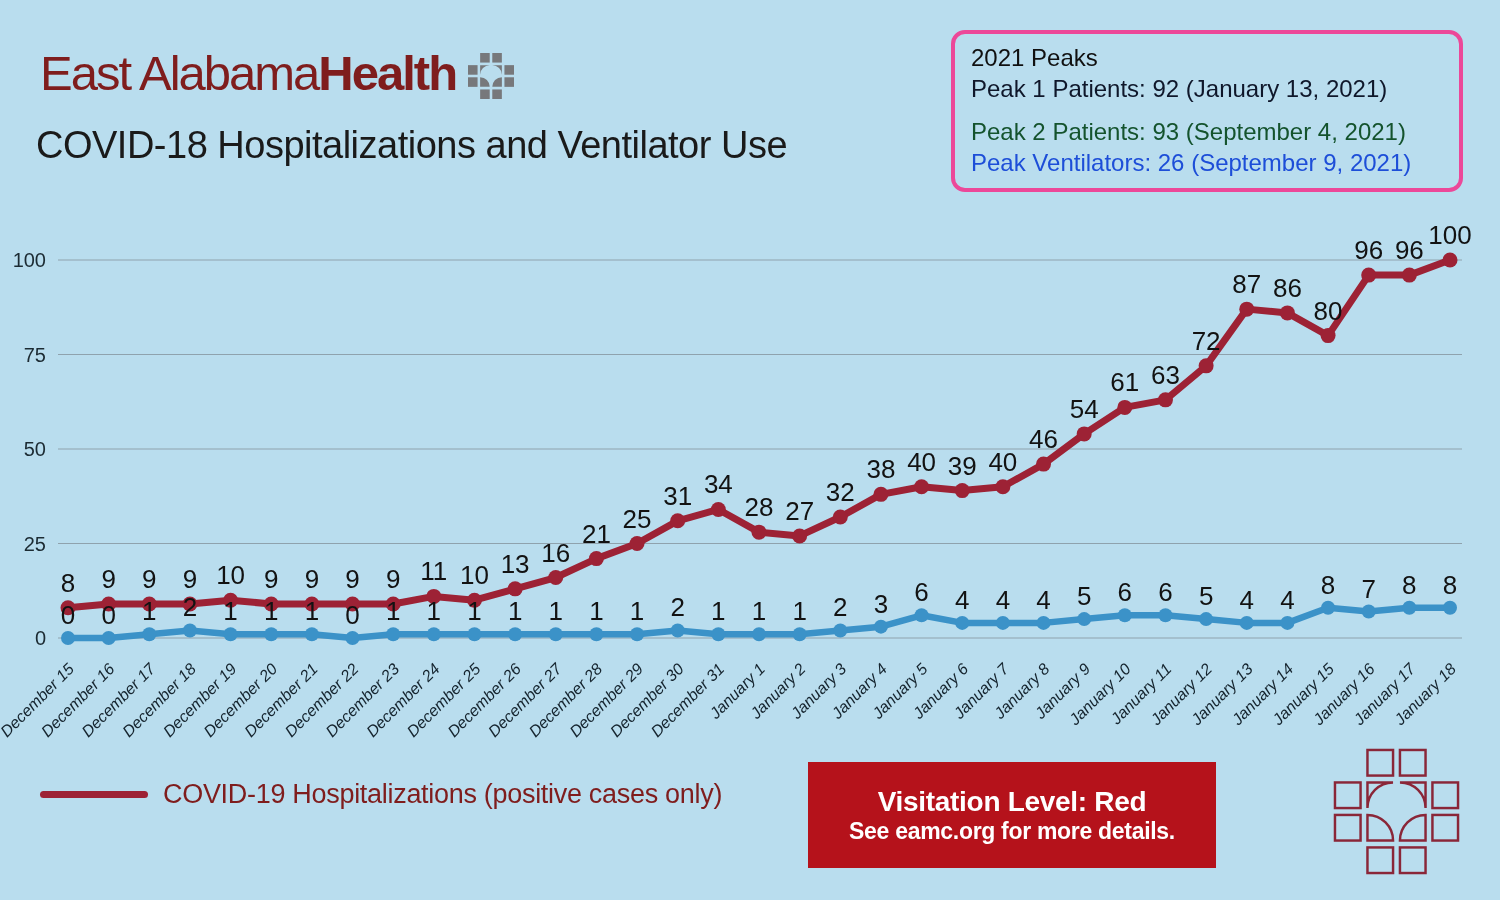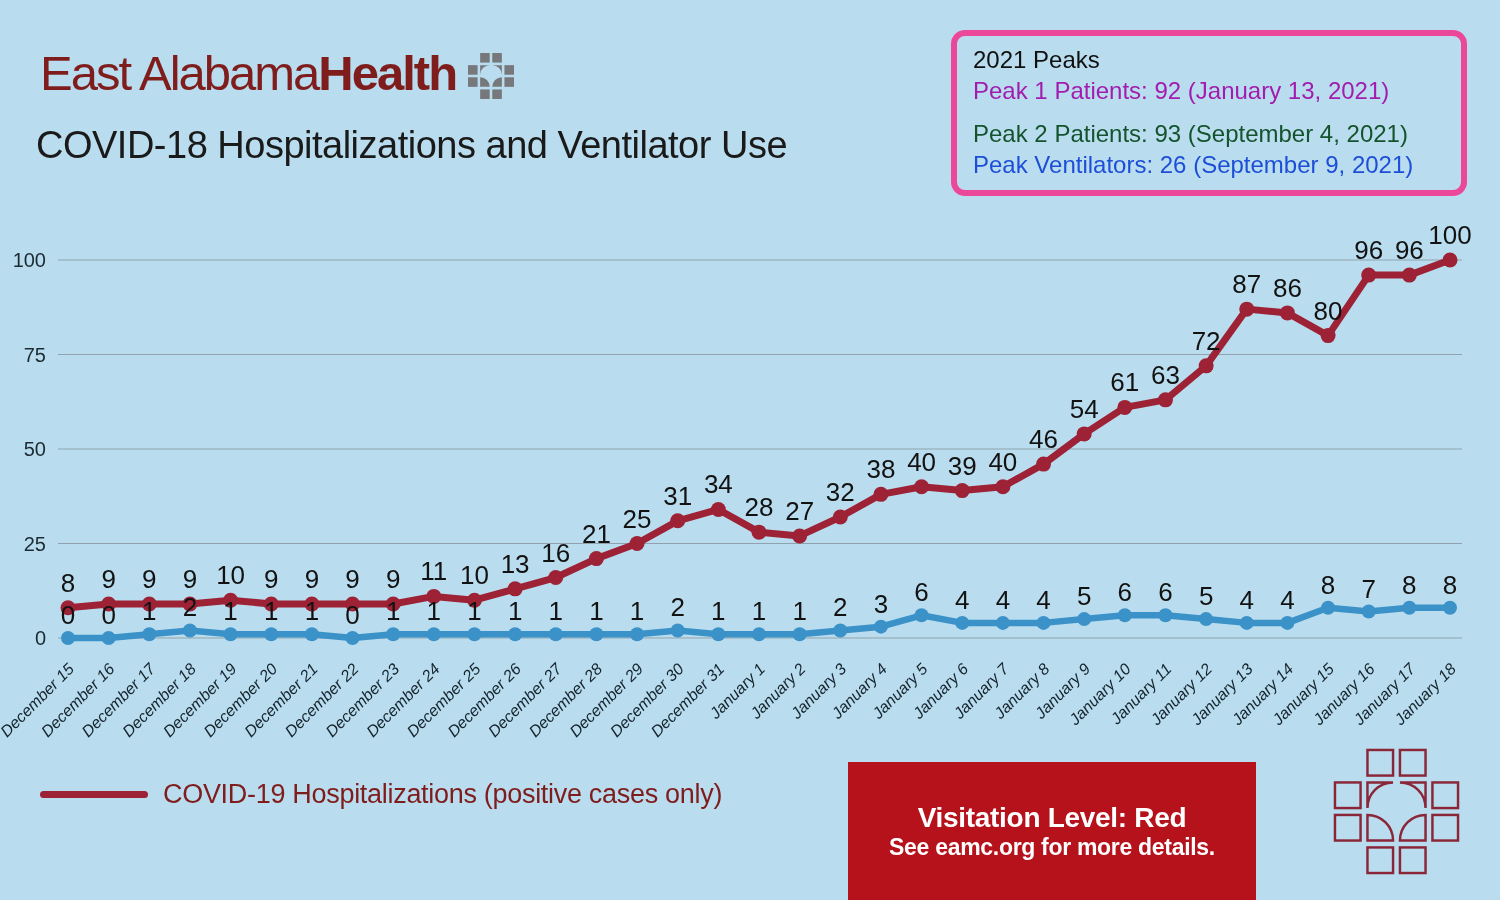--- a/index.html
+++ b/index.html
@@ -8,36 +8,36 @@
         font-family:"Liberation Sans",sans-serif;background:#b9ddee}
 
   
   .logo{position:absolute;left:40px;top:46px;display:flex;align-items:flex-start;white-space:nowrap}
   .logo .lt{font-size:49px;letter-spacing:-2px;line-height:52px}
   .logo .lb{font-size:49px;font-weight:bold;letter-spacing:-2px;line-height:52px;}
   .logo svg{margin-left:12px;margin-top:7px}
   .title{position:absolute;left:36px;top:124px;font-size:38px;color:#1a1a1a;letter-spacing:-0.5px;white-space:nowrap}
 
   
-  .peaks{position:absolute;left:951px;top:30px;width:474px;border:6px solid #ec4899;
+  .peaks{position:absolute;left:951px;top:30px;width:474px;border:4px solid #ec4899;
          border-radius:14px;padding:8px 14px 10px 16px;font-size:24px;line-height:31px;white-space:nowrap}
   .peaks .pt{color:#101010}
 
   
   .chart-wrap{position:absolute;left:0;top:215px;width:1500px;height:570px}
   svg text{font-family:"Liberation Sans",sans-serif}
 
   
   .legend{position:absolute;left:40px;top:774px}
   .legend-row{display:flex;align-items:center;height:41px}
   .swatch{width:108px;height:7px;border-radius:4px;margin-right:15px;flex:none}
   .legend-label{font-size:27px;letter-spacing:-0.3px;white-space:nowrap}
 
   
-  .visitation{position:absolute;left:848px;top:762px;width:408px;height:138px;color:#ffffff;
+  .visitation{position:absolute;left:808px;top:762px;width:408px;height:106px;color:#ffffff;
               display:flex;flex-direction:column;justify-content:center;text-align:center}
   .v1{font-size:28px;font-weight:bold;letter-spacing:-0.3px}
   .v2{font-size:23px;font-weight:bold;letter-spacing:-0.3px}
 
   
   .footer-mark{position:absolute;left:1333px;top:748px}
 </style>
 </head>
 <body>
 
@@ -59,21 +59,21 @@
       <path d="M66,33 L92,33 L92,59 A26,26 0 0 0 66,33 Z"></path>
       <path d="M33,66 L33,92 L59,92 A26,26 0 0 0 33,66 Z"></path>
       <path d="M92,66 L92,92 L66,92 A26,26 0 0 1 92,66 Z"></path>
     </svg>
   </div>
 
   <div class="title">COVID-18 Hospitalizations and Ventilator Use</div>
 
   <div class="peaks">
     <div class="pt">2021 Peaks</div>
-    <div style="color: #a21caf;">Peak 1 Patients: 92 (January 13, 2021)</div>
+    <div style="color: #0f172a;">Peak 1 Patients: 92 (January 13, 2021)</div>
     <div style="color: #14532d; margin-top: 12px;">Peak 2 Patients: 93 (September 4, 2021)</div>
     <div style="color: #1d4ed8;">Peak Ventilators: 26 (September 9, 2021)</div>
   </div>
 
   <div class="chart-wrap">
     <svg width="1500" height="570" viewBox="0 0 1500 570">
         <g>
           <line x1="58" y1="423" x2="1462" y2="423" stroke="#8fa2ad" stroke-width="1"></line>
           <text x="46" y="430" text-anchor="end" font-size="20" fill="#1c2b33">0</text>
           <line x1="58" y1="328.5" x2="1462" y2="328.5" stroke="#8fa2ad" stroke-width="1"></line>

